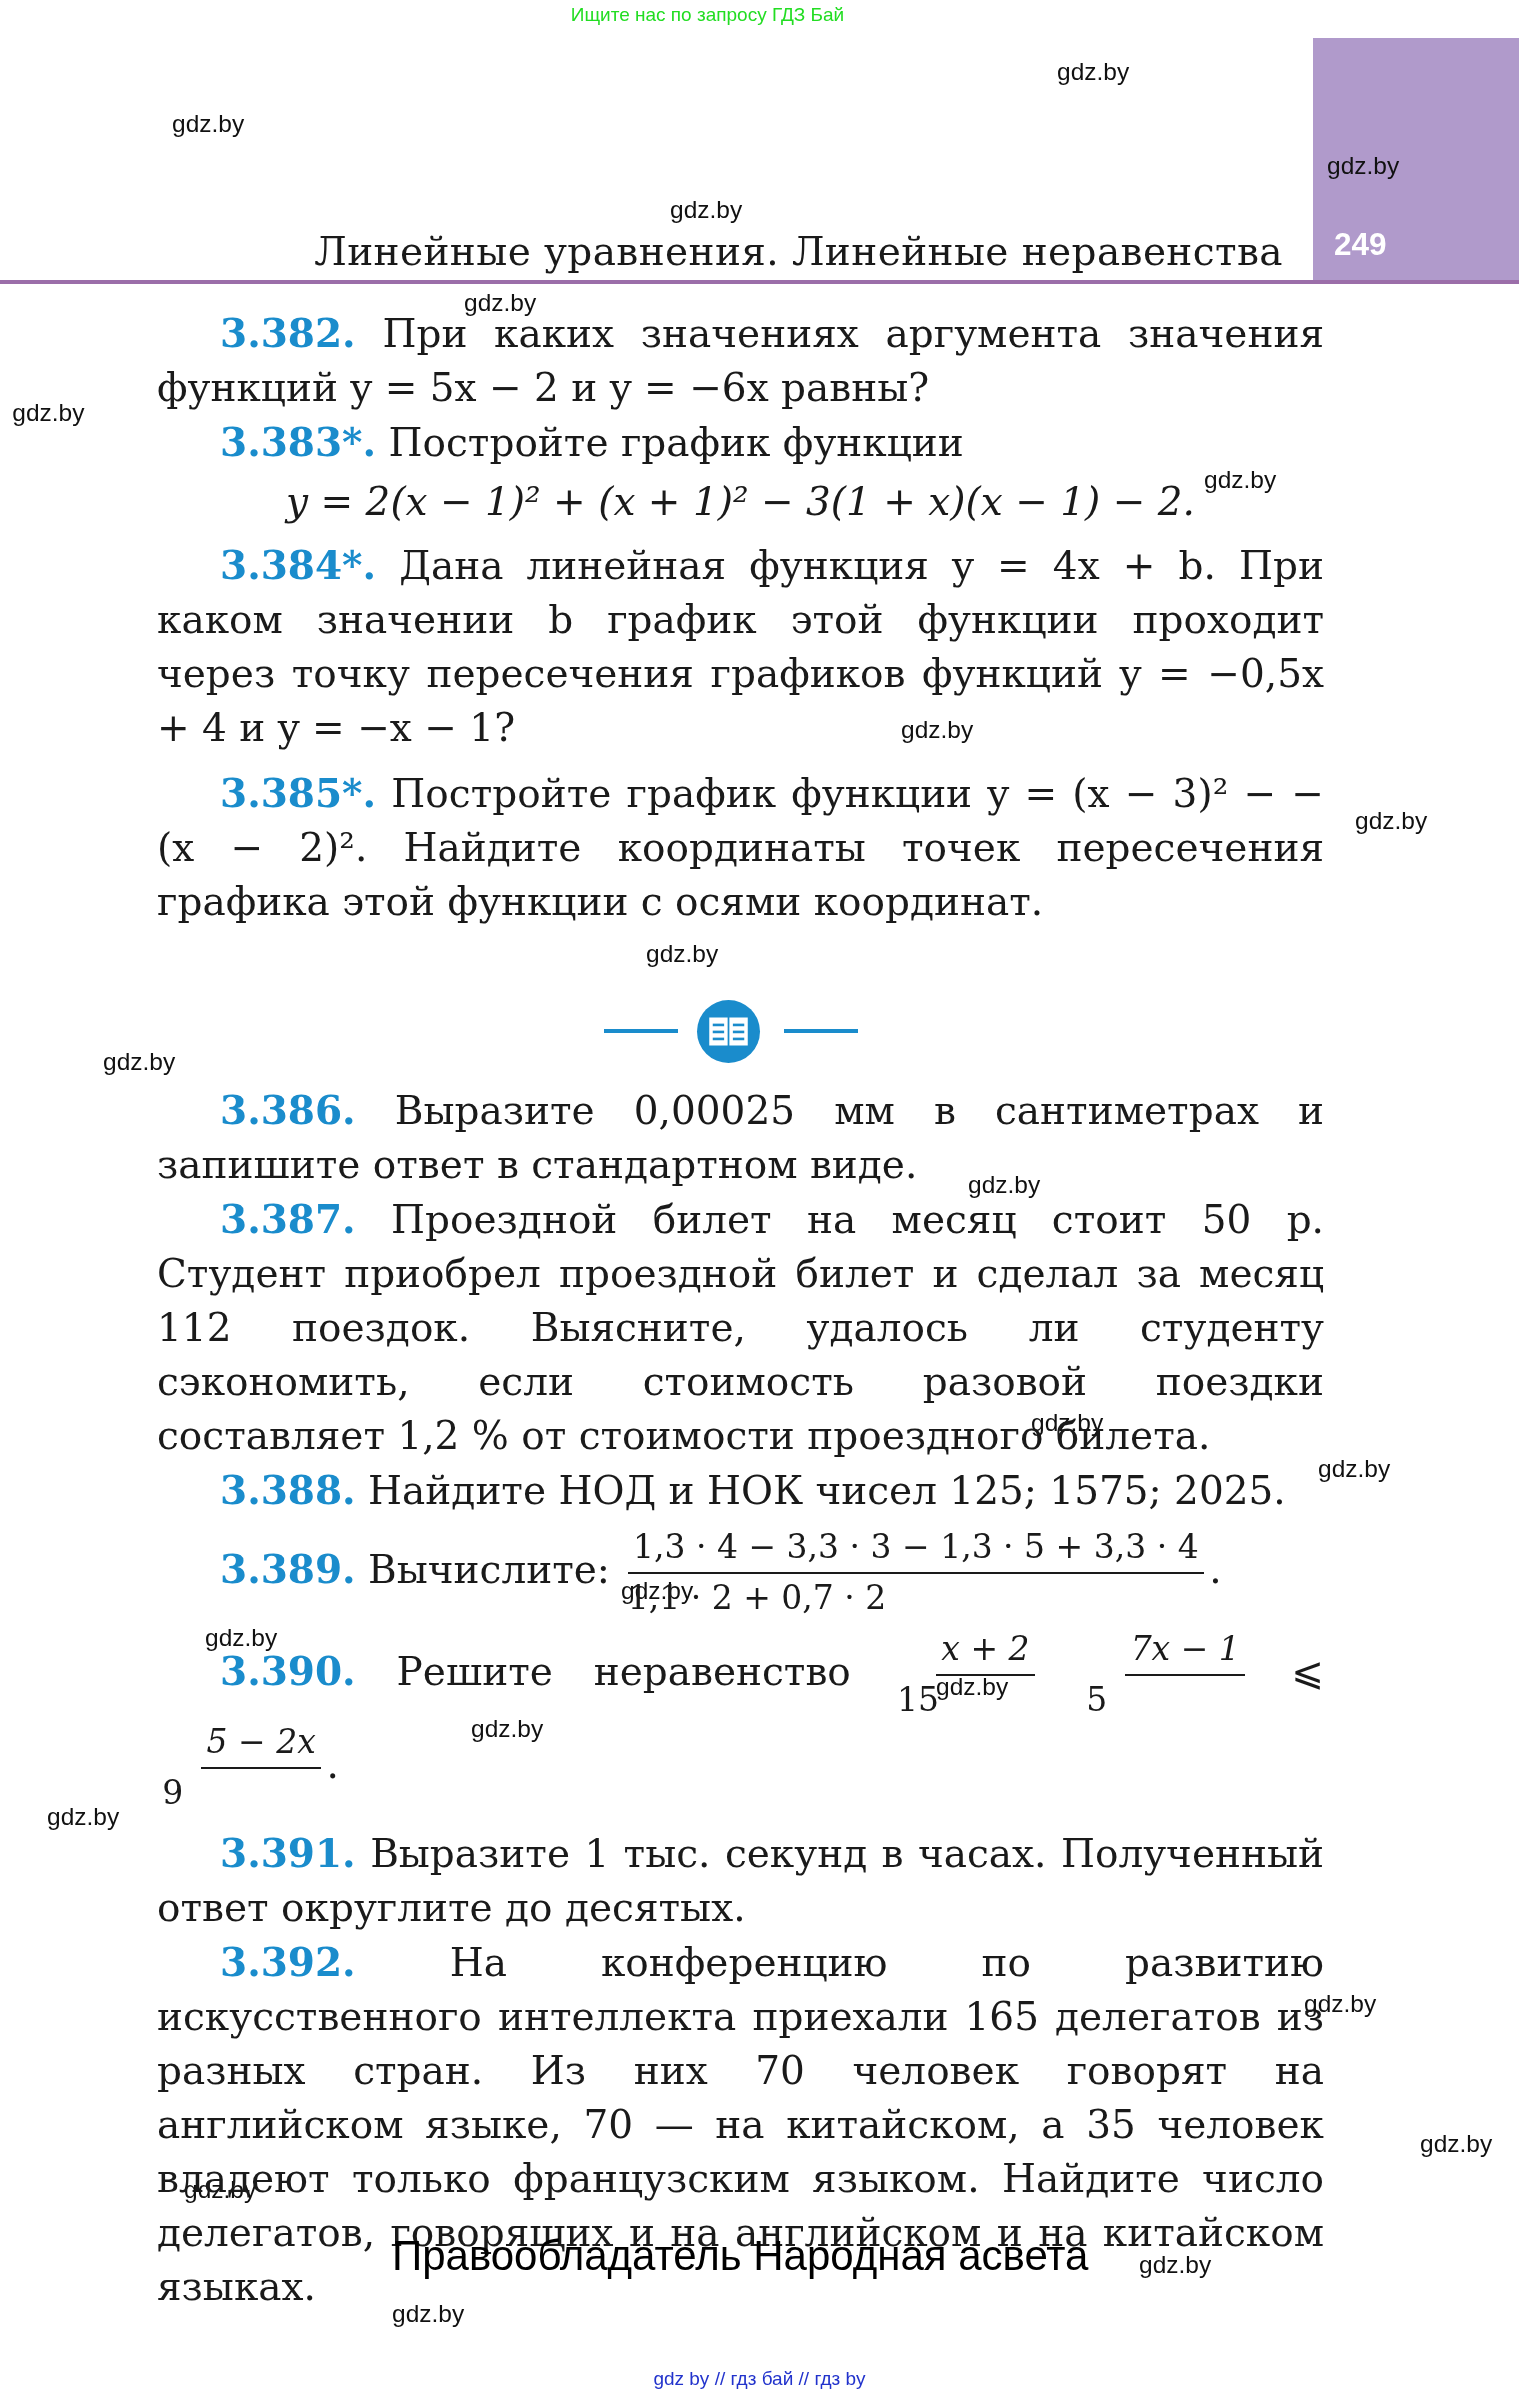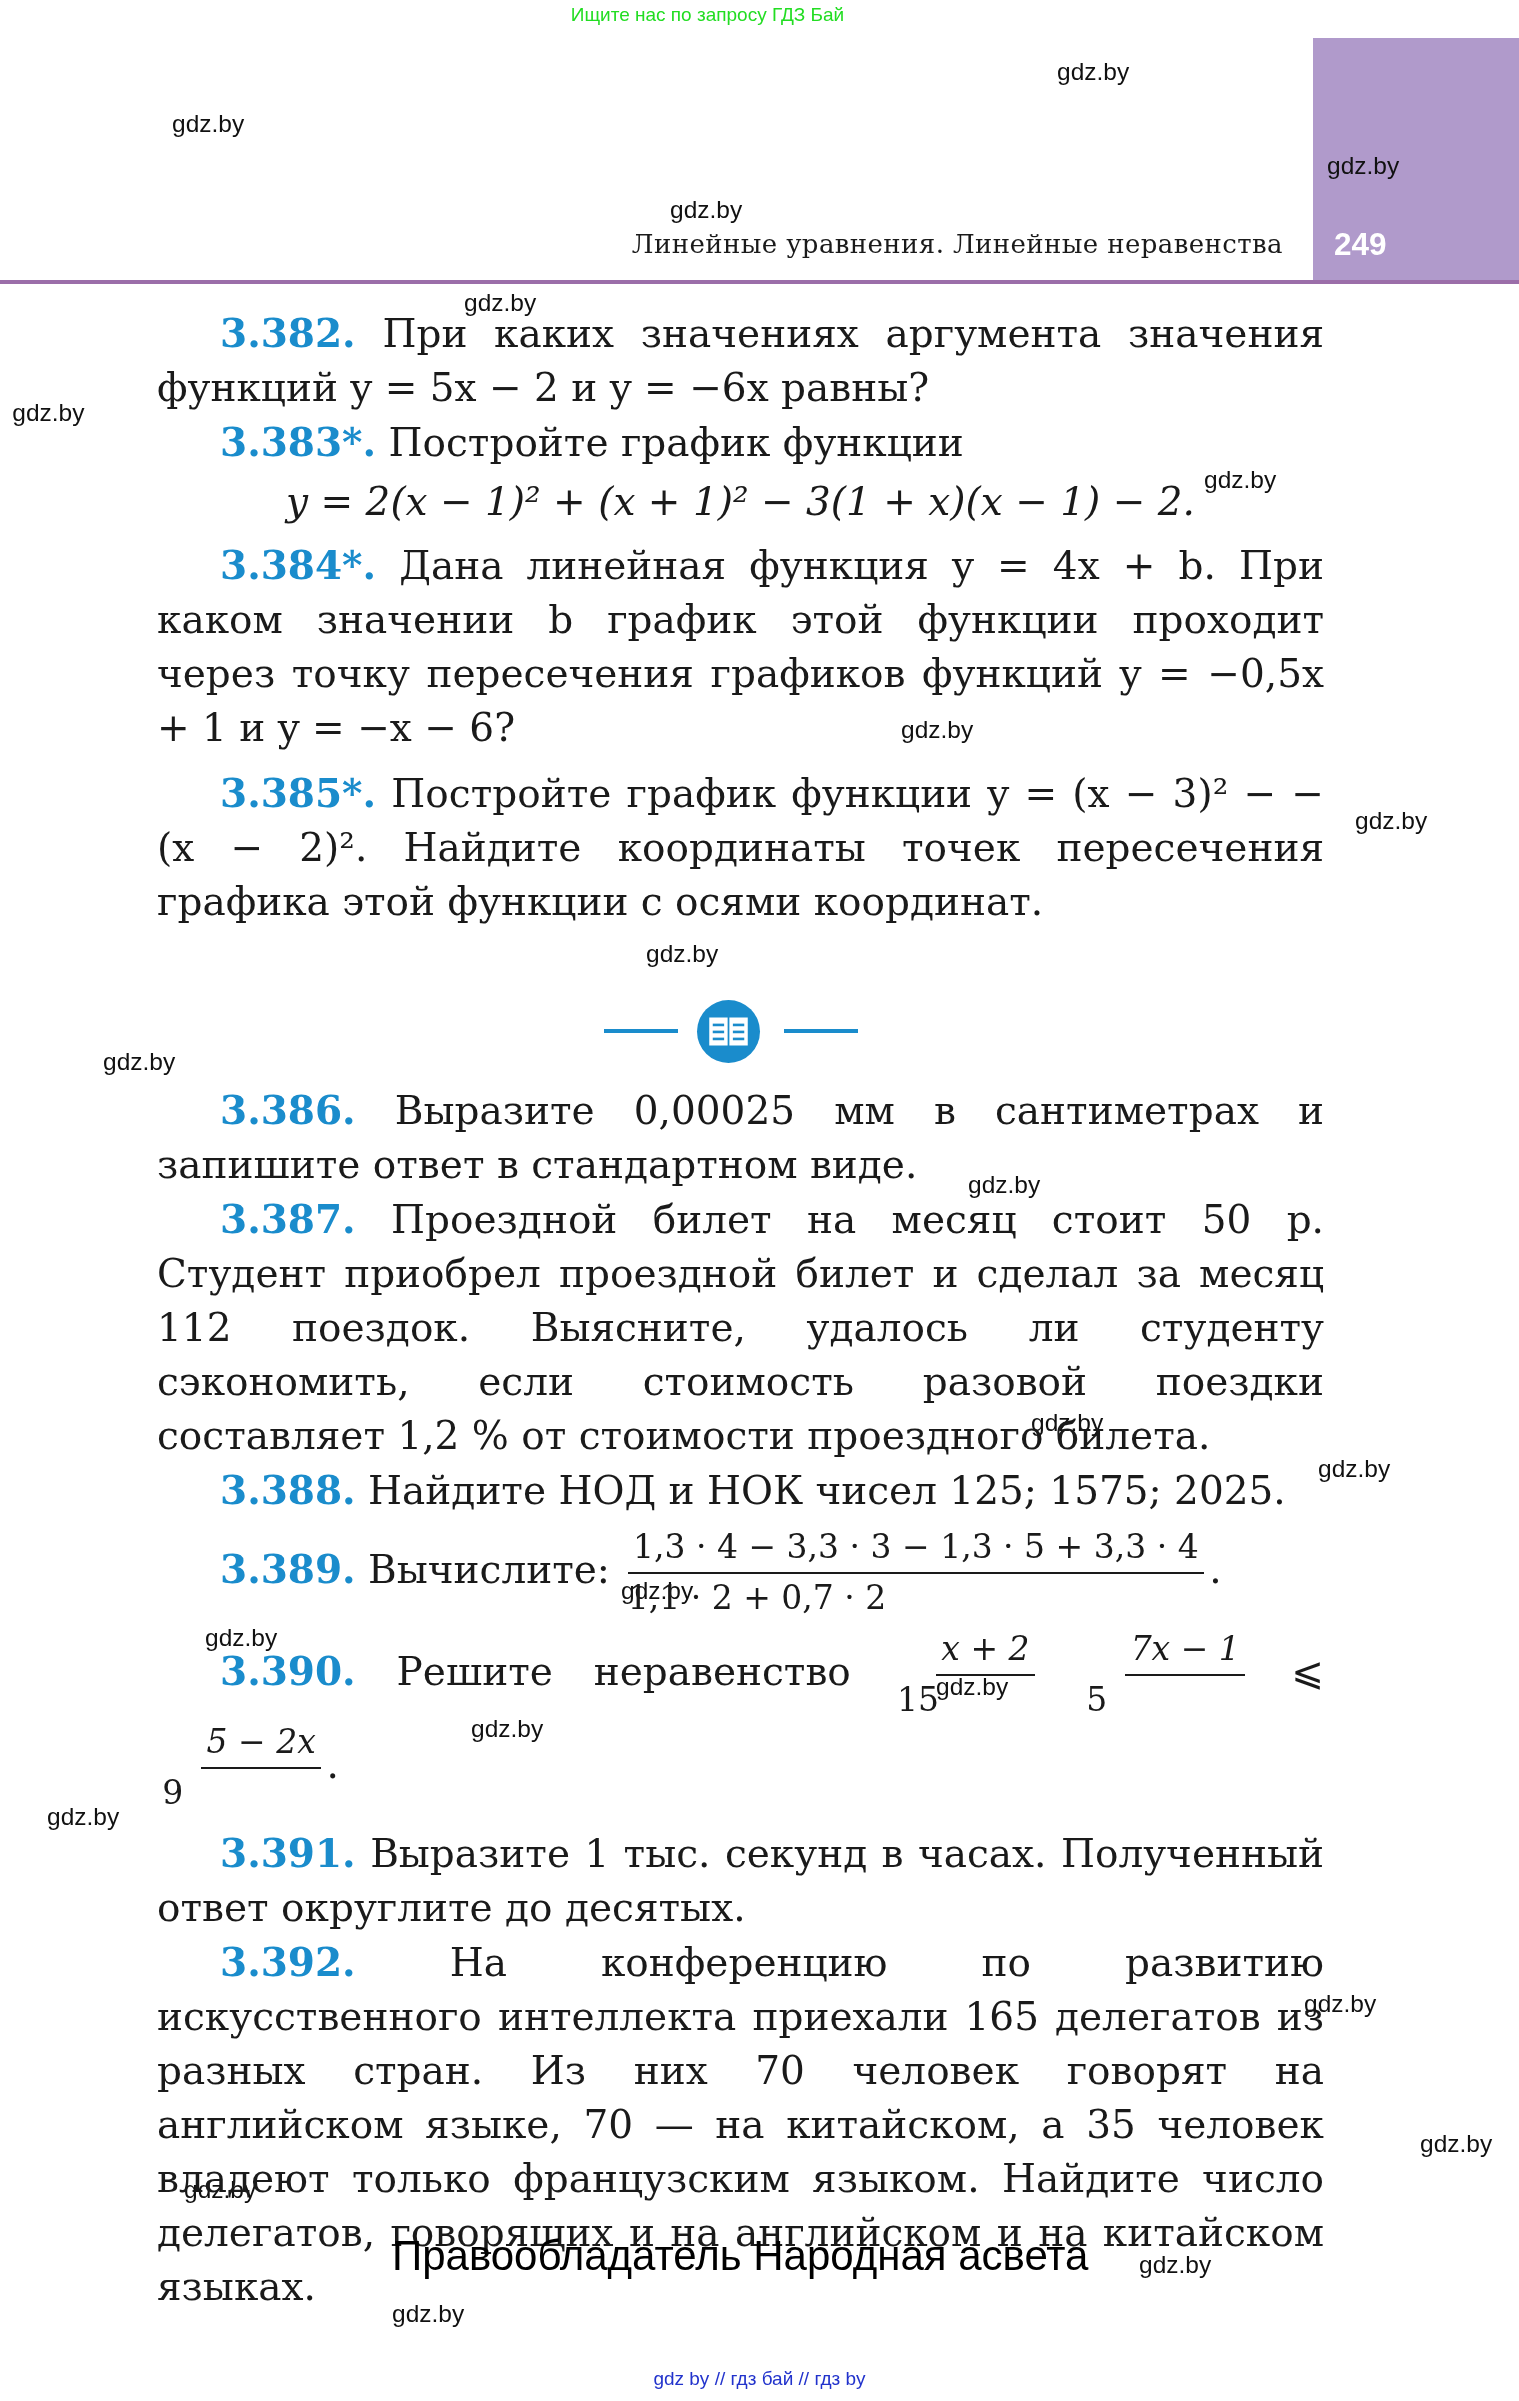--- a/index.html
+++ b/index.html
@@ -9,21 +9,21 @@
   .top-banner { position: absolute; top: 3.5px; left: 0; width: 1415px; text-align: center;
     font-family: "Liberation Sans", sans-serif; font-size: 19px; color: #22dd22; }
 
   .wm { position: absolute; font-family: "Liberation Sans", sans-serif; font-size: 24.5px; color: #111; white-space: nowrap; }
 
   .page-tab { position: absolute; left: 1313px; top: 38px; width: 207px; height: 243px; background: #b09acb; }
   .page-num { position: absolute; left: 1334px; top: 226px; font-family: "Liberation Sans", sans-serif;
     font-weight: bold; font-size: 31.5px; color: #ffffff; }
   .header-rule { position: absolute; left: 0; top: 280px; width: 1519px; height: 3.5px; background: #9b6ea9; }
   .running-head { position: absolute; right: 236px; top: 229px; font-family: "DejaVu Serif", serif;
-    font-size: 26px; color: #1a1a1a; letter-spacing: 0.4px; }
+    font-size: 39px; color: #1a1a1a; letter-spacing: 0.4px; }
 
   .content { position: absolute; left: 157px; top: 306px; width: 1167px; }
   .para { font-size: 39px; line-height: 54px; text-align: justify; text-align-last: left; }
   .para .num { color: #1a8ccc; font-weight: bold; margin-left: 63px; }
   .para .math, .math { font-style: italic; margin-left: 39px; }
   .center-formula { text-align: center; font-size: 39px; line-height: 54px; margin: 5.3px 0 8.8px 0; }
 
   .divider { position: absolute; left: 604px; top: 996px; width: 254px; height: 70px; }
   .div-line { position: absolute; top: 33px; width: 74px; height: 4.4px; background: #1a8ccc; }
   .div-circle { position: absolute; left: 93px; top: 3.5px; width: 63px; height: 63px; border-radius: 50%; background: #1a8ccc; }
@@ -77,21 +77,21 @@
     <span class="num">3.382.</span>
     <span>При каких значениях аргумента значения функций y = 5x − 2 и y = −6x равны?</span>
   </p>
   <p class="para">
     <span class="num">3.383*.</span>
     <span>Постройте график функции</span>
   </p>
   <p class="center-formula math">y = 2(x − 1)² + (x + 1)² − 3(1 + x)(x − 1) − 2.</p>
   <p class="para">
     <span class="num">3.384*.</span>
-    <span>Дана линейная функция y = 4x + b. При каком значении b график этой функции проходит через точку пересечения графиков функций y = −0,5x + 1 и y = −x − 6?</span>
+    <span>Дана линейная функция y = 4x + b. При каком значении b график этой функции проходит через точку пересечения графиков функций y = −0,5x + 4 и y = −x − 1?</span>
   </p>
   <p class="para" style="margin-top:10.5px">
     <span class="num">3.385*.</span>
     <span>Постройте график функции y = (x − 3)² − − (x − 2)². Найдите координаты точек пересечения графика этой функции с осями координат.</span>
   </p>
 
   <div style="height:154px"></div>
 
   <p class="para">
     <span class="num">3.386.</span>

